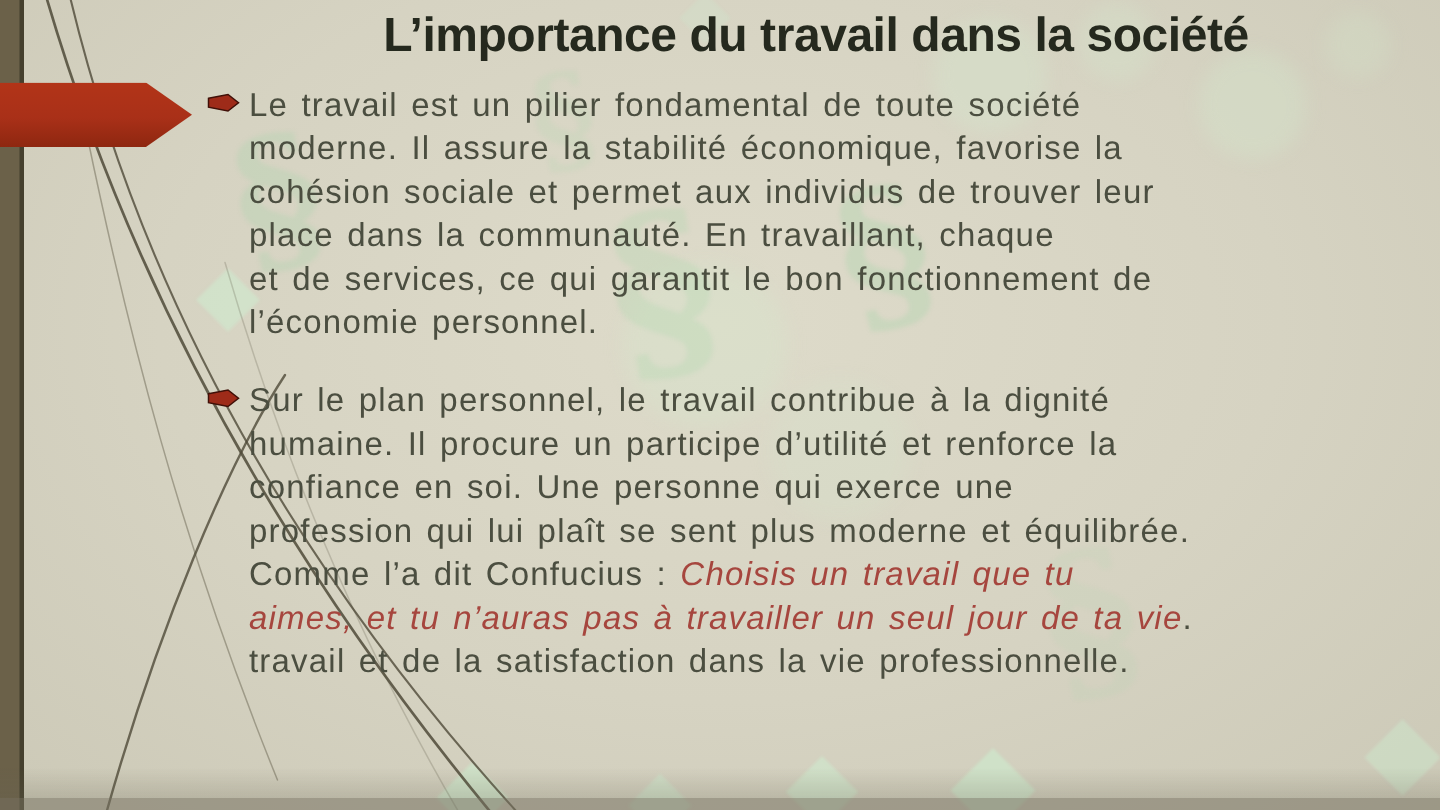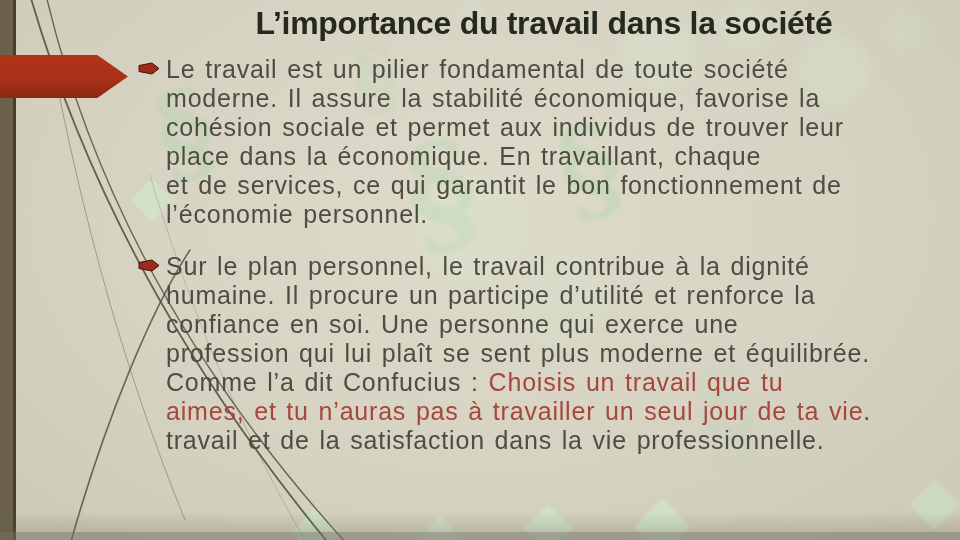--- a/index.html
+++ b/index.html
@@ -40,23 +40,23 @@
   
   .bullets{
     position:absolute;left:138px;top:55px;width:815px;z-index:4;
   }
   .bullet-row{display:flex;align-items:flex-start;}
   .bullet-row + .bullet-row{margin-top:23px;}
   .bullet-marker{flex:0 0 auto;margin:7px 6px 0 0;}
   .bullet-lines{flex:1 1 auto;}
   .line{
     white-space:nowrap;height:29px;line-height:29px;
-    font-size:25px;letter-spacing:.8px;word-spacing:2px;color:#4b4e40;
+    font-size:22px;letter-spacing:.8px;word-spacing:2px;color:#4b4e40;
   }
-  .seg-quote{color:#a6463e;}
+  .seg-quote{font-style:italic;color:#a6463e;}
 </style>
 </head>
 <body>
 
 <div id="slide">
 
   <svg id="deco" viewBox="0 0 960 540" xmlns="http://www.w3.org/2000/svg">
 
     <g style="filter:blur(6px)" fill="#d3e8cd">
       <circle cx="660" cy="50" r="38" opacity=".35"></circle>
@@ -105,21 +105,21 @@
 
   <div class="bullets">
     <div class="bullet-row">
       <svg class="bullet-marker" width="22" height="13" viewBox="0 0 22 13" xmlns="http://www.w3.org/2000/svg">
         <path d="M1,3.5 L14,1 L21,6.5 L14,12 L1,9.5 Z" fill="#9e2b19" stroke="#401008" stroke-width="1"></path>
       </svg>
       <div class="bullet-lines">
           <div class="line"><span class="seg-normal">Le travail est un pilier fondamental de toute société</span></div>
           <div class="line"><span class="seg-normal">moderne. Il assure la stabilité économique, favorise la</span></div>
           <div class="line"><span class="seg-normal">cohésion sociale et permet aux individus de trouver leur</span></div>
-          <div class="line"><span class="seg-normal">place dans la économique. En travaillant, chaque</span></div>
+          <div class="line"><span class="seg-normal">place dans la communauté. En travaillant, chaque</span></div>
           <div class="line"><span class="seg-normal">et de services, ce qui garantit le bon fonctionnement de</span></div>
           <div class="line"><span class="seg-normal">l’économie personnel.</span></div>
         </div>
     </div>
 
     <div class="bullet-row">
       <svg class="bullet-marker" width="22" height="13" viewBox="0 0 22 13" xmlns="http://www.w3.org/2000/svg">
         <path d="M1,3.5 L14,1 L21,6.5 L14,12 L1,9.5 Z" fill="#9e2b19" stroke="#401008" stroke-width="1"></path>
       </svg>
       <div class="bullet-lines">

